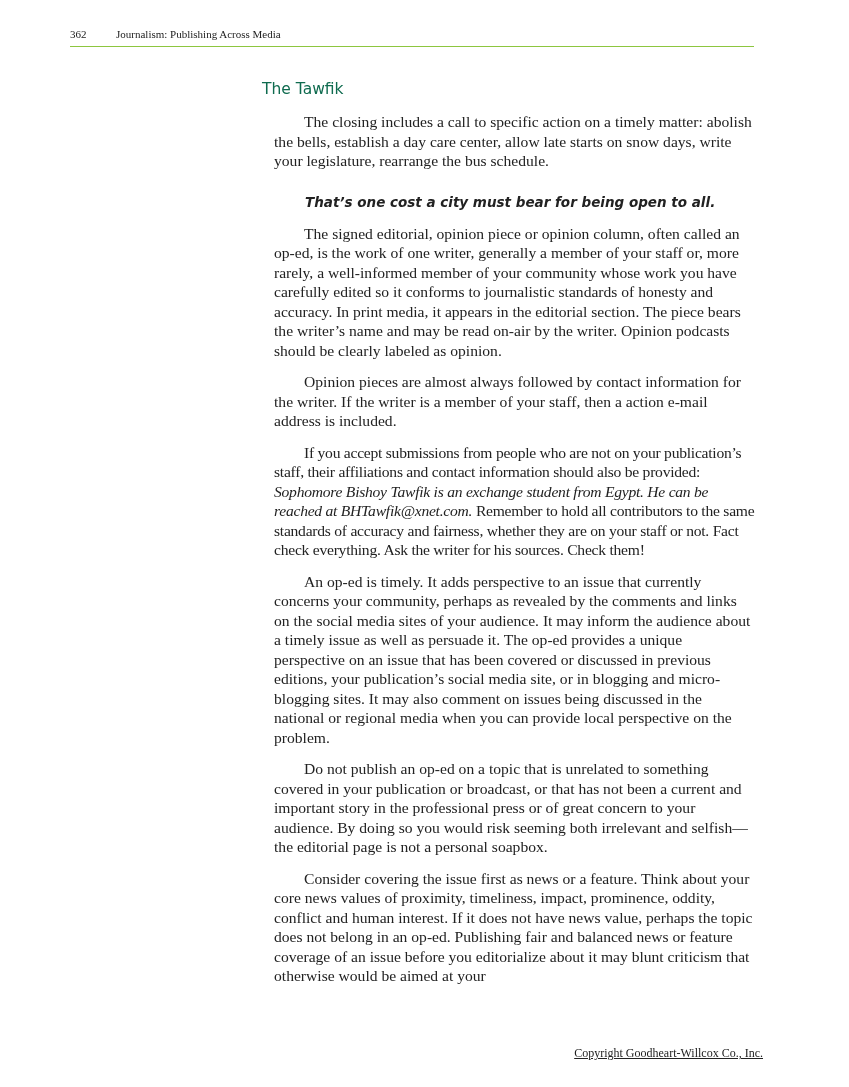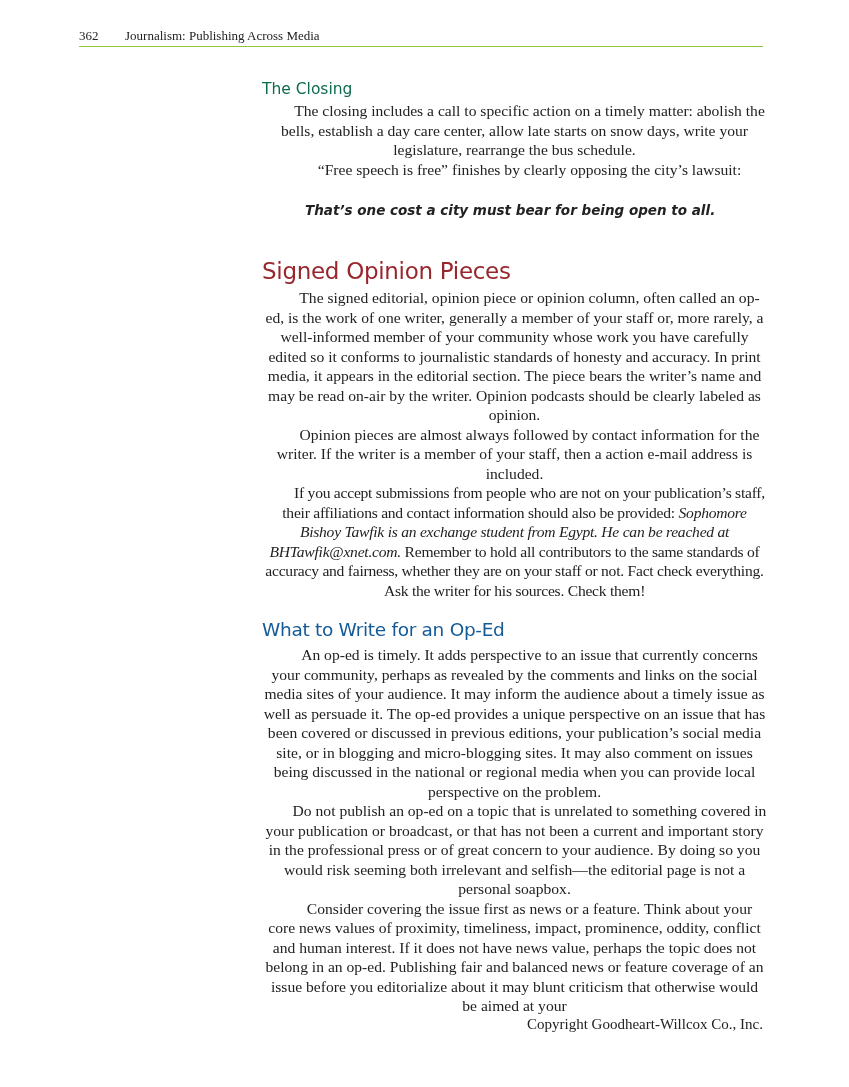--- a/index.html
+++ b/index.html
@@ -1,67 +1,64 @@
 <!DOCTYPE html>
 <html><head>
   <meta charset="utf-8">
   <style>
     html, body { margin: 0; padding: 0; background: #ffffff; }
     body { width: 849px; height: 1087px; position: relative; overflow: hidden; }
     .running-head {
-      position: absolute; left: 79px; top: 28px; width: 684px;
-      font-family: "Liberation Serif", serif; font-size: 13px; color: #222;
+      position: absolute; left: 70px; top: 28px; width: 684px;
+      font-family: "Liberation Serif", serif; font-size: 11px; color: #222;
       height: 18px; border-bottom: 1.5px solid #8dc63f;
     }
     .running-head .page-num { display: inline-block; width: 46px; }
     .content {
       position: absolute; left: 262px; top: 78px; width: 505px;
       font-family: "Liberation Serif", serif; font-size: 15.6px; line-height: 19.5px; color: #222;
     }
-    .content p { margin: 0; text-indent: 30px; text-align: center; }
+    .content p { margin: 12px; text-indent: 30px; }
     .h-closing {
       font-family: "DejaVu Sans", sans-serif; font-size: 15.5px; color: #0f6b4f;
       margin: 0 0 1px 0; line-height: 22px; font-weight: normal;
     }
     .pull-quote {
       font-family: "DejaVu Sans", sans-serif; font-style: italic; font-size: 13.5px;
       margin: 21px 0 0 43px; line-height: 20px; color: #222; font-weight: bold;
     }
     .h-major {
       font-family: "DejaVu Sans", sans-serif; font-size: 23px; color: #98262d;
       margin: 36px 0 2px 0; line-height: 30px; font-weight: normal; letter-spacing: -0.3px;
     }
     .h-minor {
       font-family: "DejaVu Sans", sans-serif; font-size: 18.5px; color: #145a96;
       margin: 18px 0 3px 0; line-height: 24px; font-weight: normal; letter-spacing: -0.3px;
     }
     .em { font-style: italic; }
     .tight { letter-spacing: -0.25px; }
     .footer {
-      position: absolute; right: 86px; top: 1016px;
-      font-family: "Liberation Serif", serif; font-size: 15px; color: #222;
+      position: absolute; right: 86px; top: 1046px;
+      font-family: "Liberation Serif", serif; font-size: 12px; color: #222; text-decoration: underline;
     }
   </style>
 </head>
 <body>
 
 <div class="running-head">
   <span class="page-num">362</span><span>Journalism: Publishing Across Media</span>
 </div>
 
 <div class="content">
-  <h3 class="h-closing">The Closing</h3>
+  <h3 class="h-closing">The Tawfik</h3>
   <p>The closing includes a call to specific action on a timely matter: abolish the bells, establish a day care center, allow late starts on snow days, write your legislature, rearrange the bus schedule.</p>
-  <p>“Free speech is free” finishes by clearly opposing the city’s lawsuit:</p>
   <div class="pull-quote">That’s one cost a city must bear for being open to all.</div>
 
-  <h2 class="h-major">Signed Opinion Pieces</h2>
   <p>The signed editorial, opinion piece or opinion column, often called an op-ed, is the work of one writer, generally a member of your staff or, more rarely, a well-informed member of your community whose work you have carefully edited so it conforms to journalistic standards of honesty and accuracy. In print media, it appears in the editorial section. The piece bears the writer’s name and may be read on-air by the writer. Opinion podcasts should be clearly labeled as opinion.</p>
   <p>Opinion pieces are almost always followed by contact information for the writer. If the writer is a member of your staff, then a action e-mail address is included.</p>
   <p class="tight"><span>If you accept submissions from people who are not on your publication’s staff, their affiliations and contact information should also be provided: </span><span class="em">Sophomore Bishoy Tawfik is an exchange student from Egypt. He can be reached at BHTawfik@xnet.com.</span><span> Remember to hold all contributors to the same standards of accuracy and fairness, whether they are on your staff or not. Fact check everything. Ask the writer for his sources. Check them!</span></p>
 
-  <h3 class="h-minor">What to Write for an Op-Ed</h3>
   <p>An op-ed is timely. It adds perspective to an issue that currently concerns your community, perhaps as revealed by the comments and links on the social media sites of your audience. It may inform the audience about a timely issue as well as persuade it. The op-ed provides a unique perspective on an issue that has been covered or discussed in previous editions, your publication’s social media site, or in blogging and micro-blogging sites. It may also comment on issues being discussed in the national or regional media when you can provide local perspective on the problem.</p>
   <p>Do not publish an op-ed on a topic that is unrelated to something covered in your publication or broadcast, or that has not been a current and important story in the professional press or of great concern to your audience. By doing so you would risk seeming both irrelevant and selfish—the editorial page is not a personal soapbox.</p>
   <p>Consider covering the issue first as news or a feature. Think about your core news values of proximity, timeliness, impact, prominence, oddity, conflict and human interest. If it does not have news value, perhaps the topic does not belong in an op-ed. Publishing fair and balanced news or feature coverage of an issue before you editorialize about it may blunt criticism that otherwise would be aimed at your</p>
 </div>
 
 <div class="footer">Copyright Goodheart-Willcox Co., Inc.</div>
 
 </body></html>

